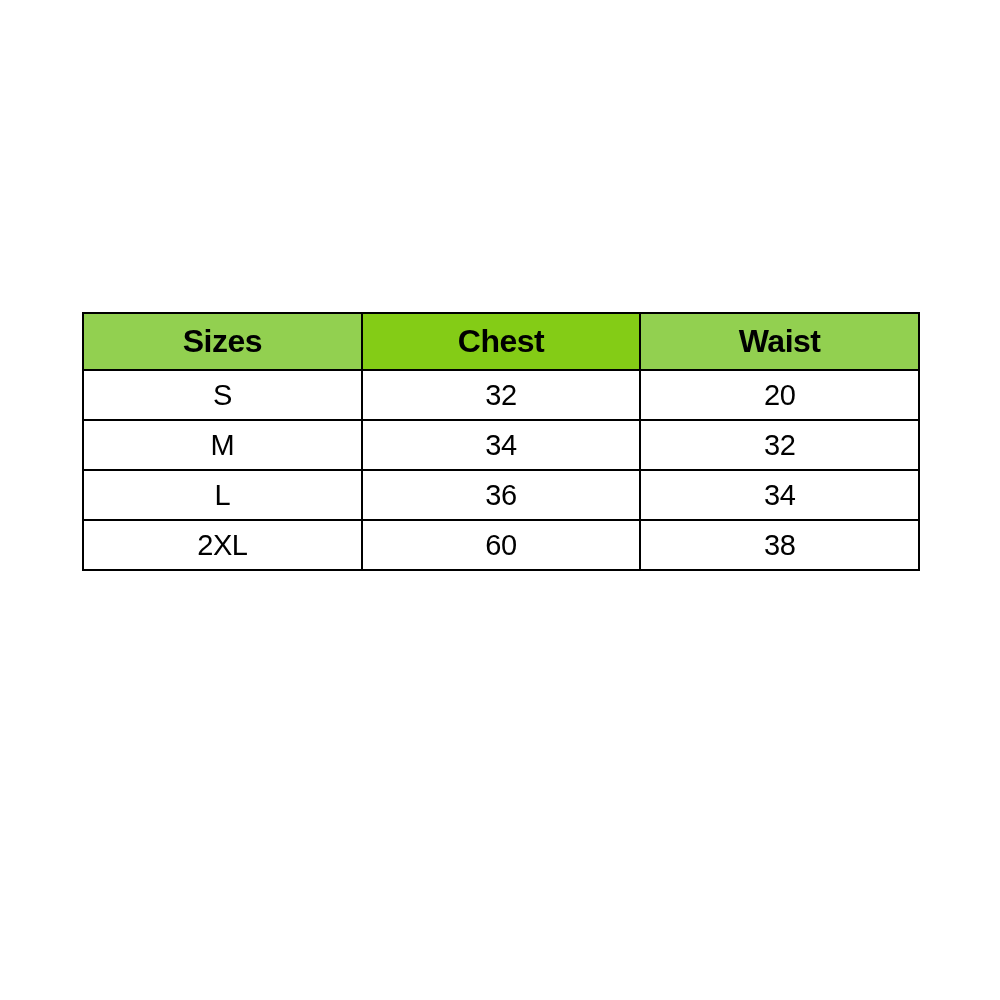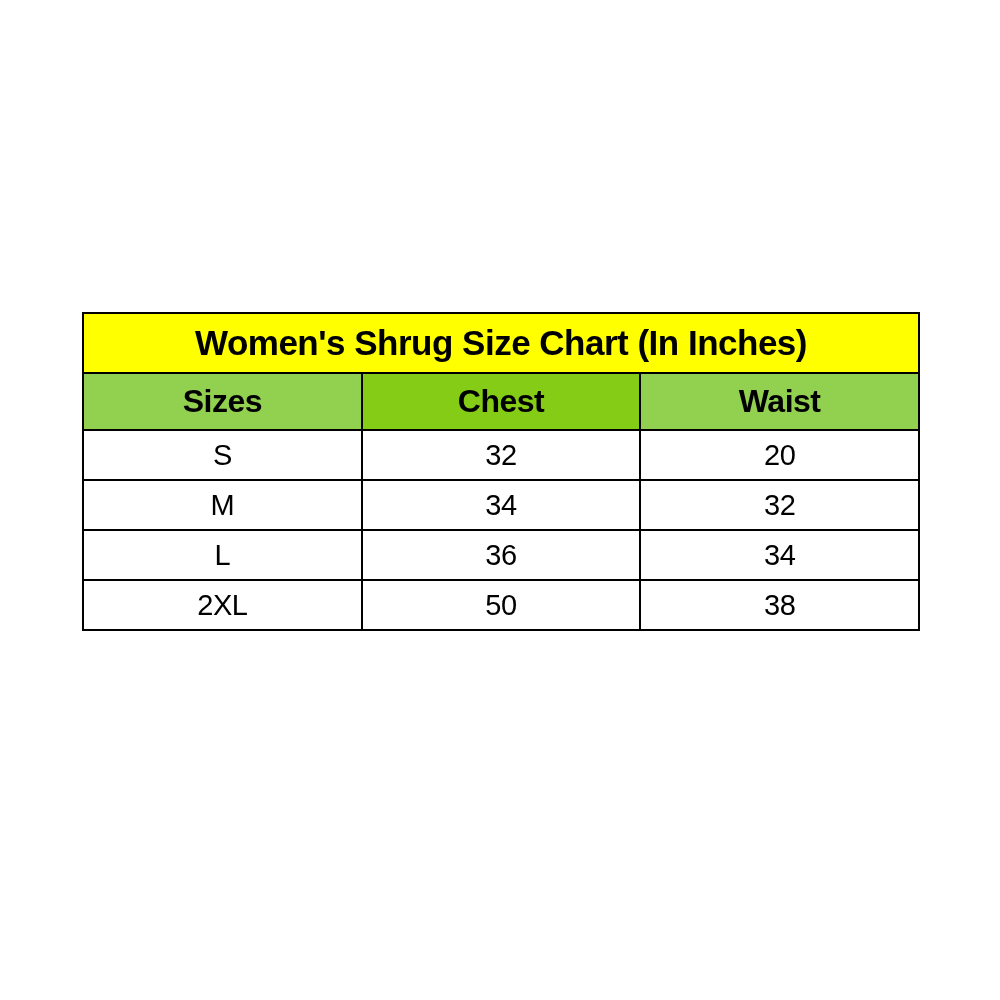--- a/index.html
+++ b/index.html
@@ -58,23 +58,20 @@
 
 <div class="canvas">
 
   <table class="size-chart">
     <colgroup>
       <col>
         <col>
         <col>
     </colgroup>
     <tbody>
-      <tr class="title-row">
-        <td colspan="3" style="background:#FFFF00;">Women's Shrug Size Chart (In Inches)</td>
-      </tr>
       <tr class="header-row">
         <th style="background:#92D050;">Sizes</th>
         <th style="background:#84cc16;">Chest</th>
         <th style="background:#92D050;margin-left:44px;">Waist</th>
       </tr>
       <tr class="data-row">
         <td>S</td>
         <td>32</td>
         <td>20</td>
       </tr>
@@ -83,19 +80,19 @@
         <td>34</td>
         <td>32</td>
       </tr>
       <tr class="data-row">
         <td>L</td>
         <td>36</td>
         <td>34</td>
       </tr>
       <tr class="data-row">
         <td>2XL</td>
-        <td>50</td>
+        <td>60</td>
         <td>38</td>
       </tr>
     </tbody>
   </table>
 
 </div>
 
 </body></html>

